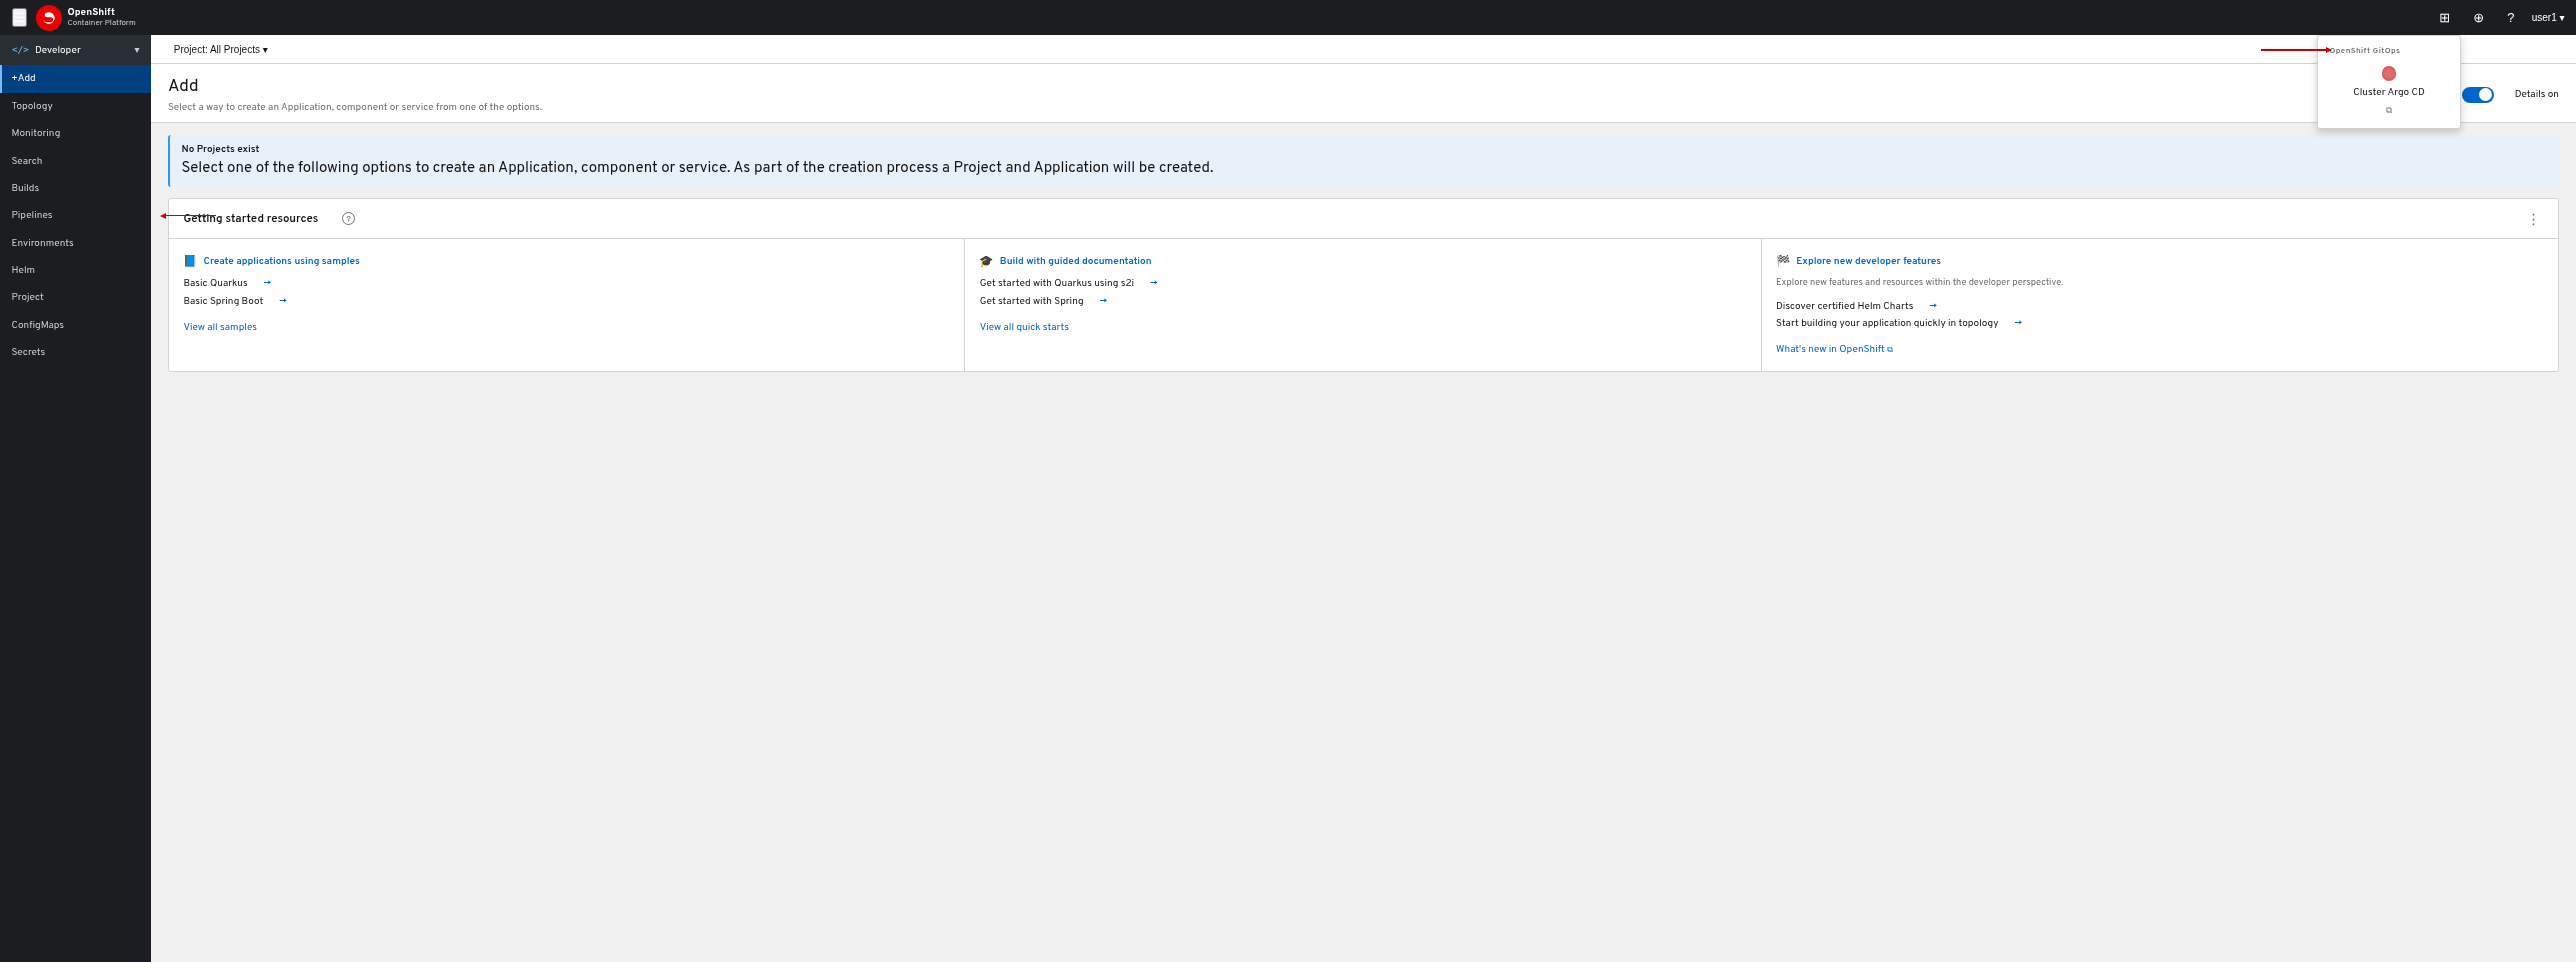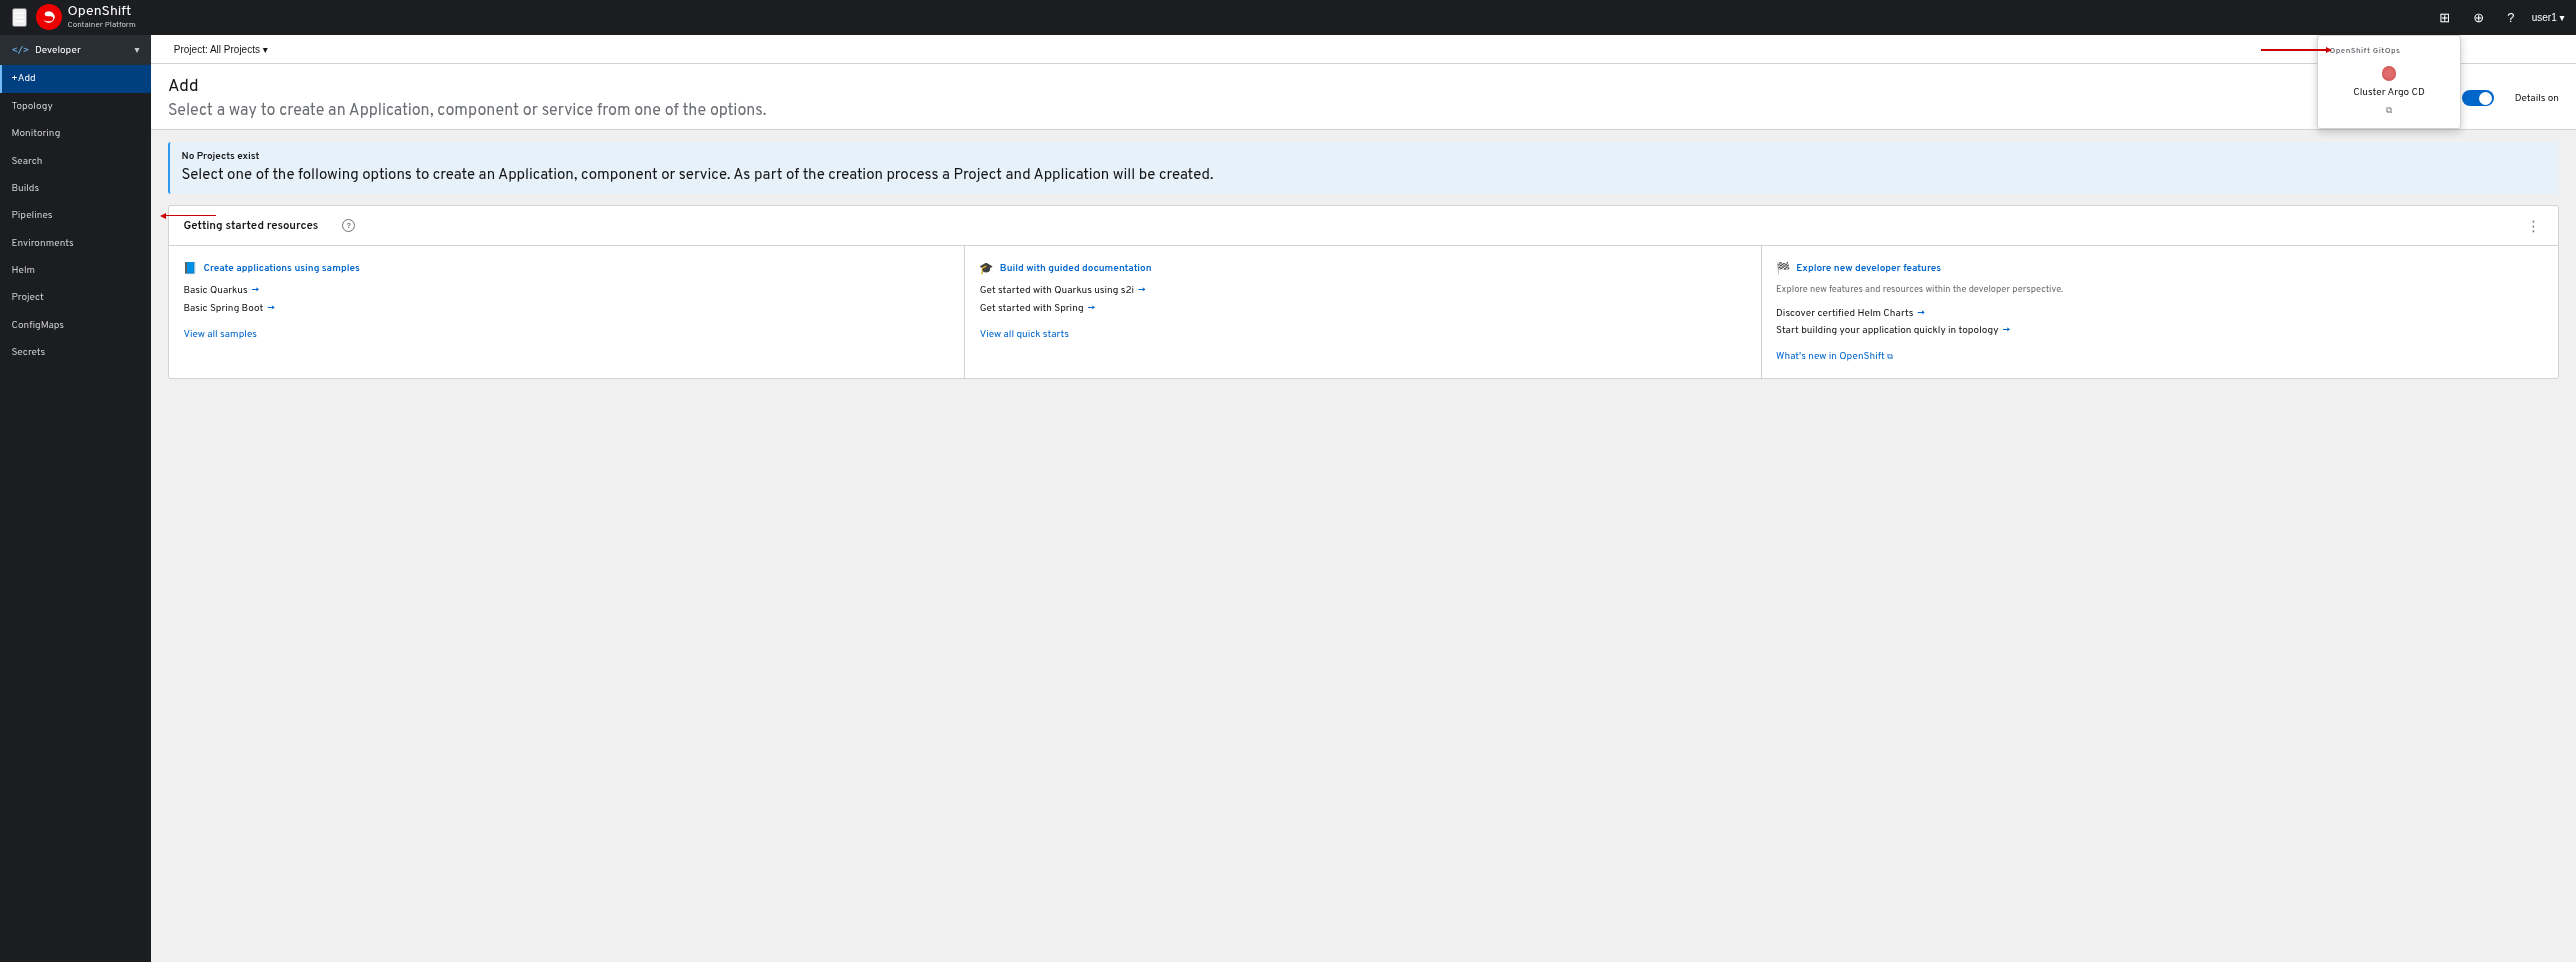--- a/index.html
+++ b/index.html
@@ -14,21 +14,21 @@
       height: 35px;
       padding: 0 11.5px;
       position: relative;
       z-index: 200;
     }
     .top-nav-left { display: flex; align-items: center; gap: 8.6px; }
     .hamburger-icon { color: #fff; font-size: 13px; cursor: pointer; }
     .brand { display: flex; align-items: center; gap: 5.8px; }
     .brand-logo { display: flex; align-items: center; }
     .brand-text { display: flex; flex-direction: column; line-height: 1.2; }
-    .brand-text span:first-child { font-size: 14px; font-weight: 400; color: #fff; }
+    .brand-text span:first-child { font-size: 10px; font-weight: 700; color: #fff; }
     .brand-text span:last-child { font-size: 8px; color: #ccc; }
     .top-nav-right { margin-left: auto; display: flex; align-items: center; gap: 11.5px; }
     .top-nav-right .icon-btn { color: #fff; cursor: pointer; font-size: 13px; background: none; border: none; padding: 2.9px 5.8px; }
     .user-btn { color: #fff; cursor: pointer; background: none; border: none; font-size: 10px; display: flex; align-items: center; gap: 2.9px; }
 
     
     .gitops-dropdown {
       position: absolute;
       top: 35px;
       right: 115px;
@@ -137,21 +137,21 @@
     
     .page-header {
       background: #fff;
       padding: 11.5px 17px 8.6px;
       border-bottom: 0.7px solid #d2d2d2;
       display: flex;
       align-items: center;
       justify-content: space-between;
     }
     .page-title { font-size: 17px; font-weight: 400; color: #151515; }
-    .page-subtitle { font-size: 16px; color: #6a6e73; margin-top: 2.9px; }
+    .page-subtitle { font-size: 10px; color: #6a6e73; margin-top: 2.9px; }
     .details-toggle { display: flex; align-items: center; gap: 21px; }
     .details-toggle-label { font-size: 10px; color: #151515; }
     .toggle-switch {
       width: 32px;
       height: 16px;
       background: #0066cc;
       border-radius: 8px;
       position: relative;
       cursor: pointer;
     }
@@ -237,21 +237,21 @@
       align-items: center;
       gap: 5.8px;
       margin-bottom: 8.6px;
     }
     .resource-col-icon { font-size: 11.5px; }
     .resource-col-title { font-size: 10px; font-weight: 600; color: #0066cc; }
     .resource-col-desc { font-size: 9.3px; color: #6a6e73; margin-bottom: 8.6px; line-height: 1.5; }
     .resource-link {
       display: flex;
       align-items: flex-start;
-      gap: 4px;
+      gap: 16px;
       font-size: 10px;
       color: #151515;
       margin-bottom: 4.3px;
       cursor: pointer;
       text-decoration: none;
     }
     .resource-link .arrow { color: #0066cc; }
     .view-all-link {
       display: inline-block;
       color: #0066cc;

